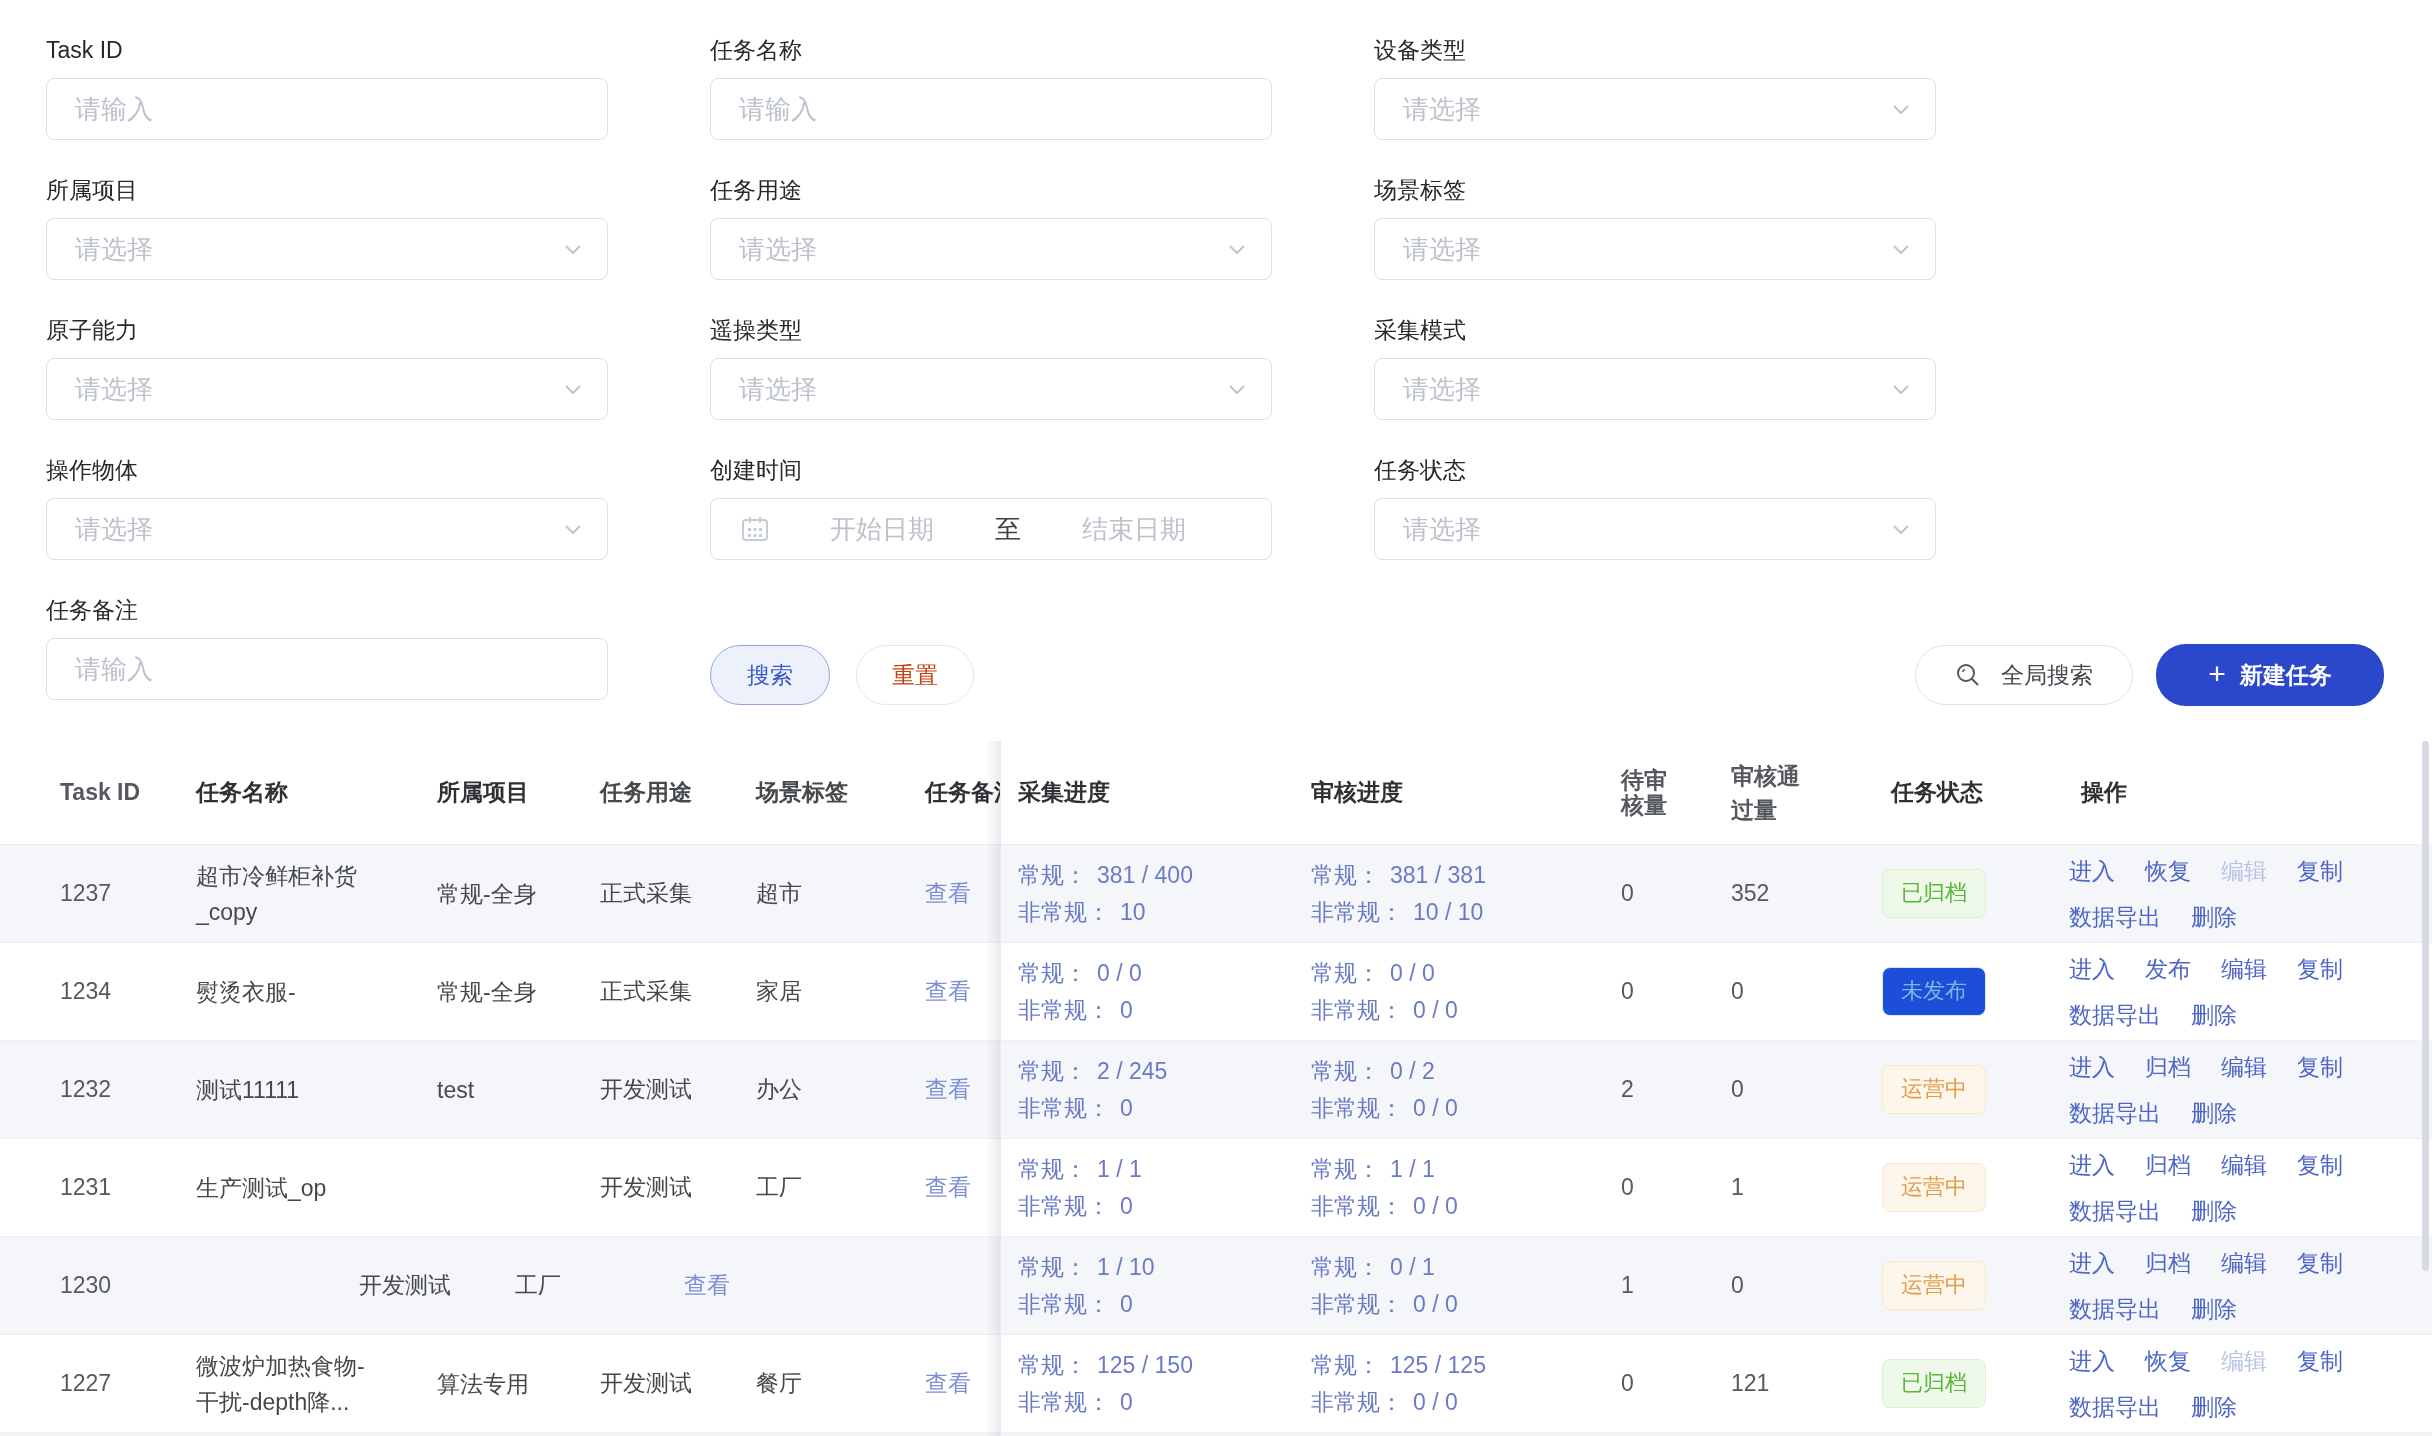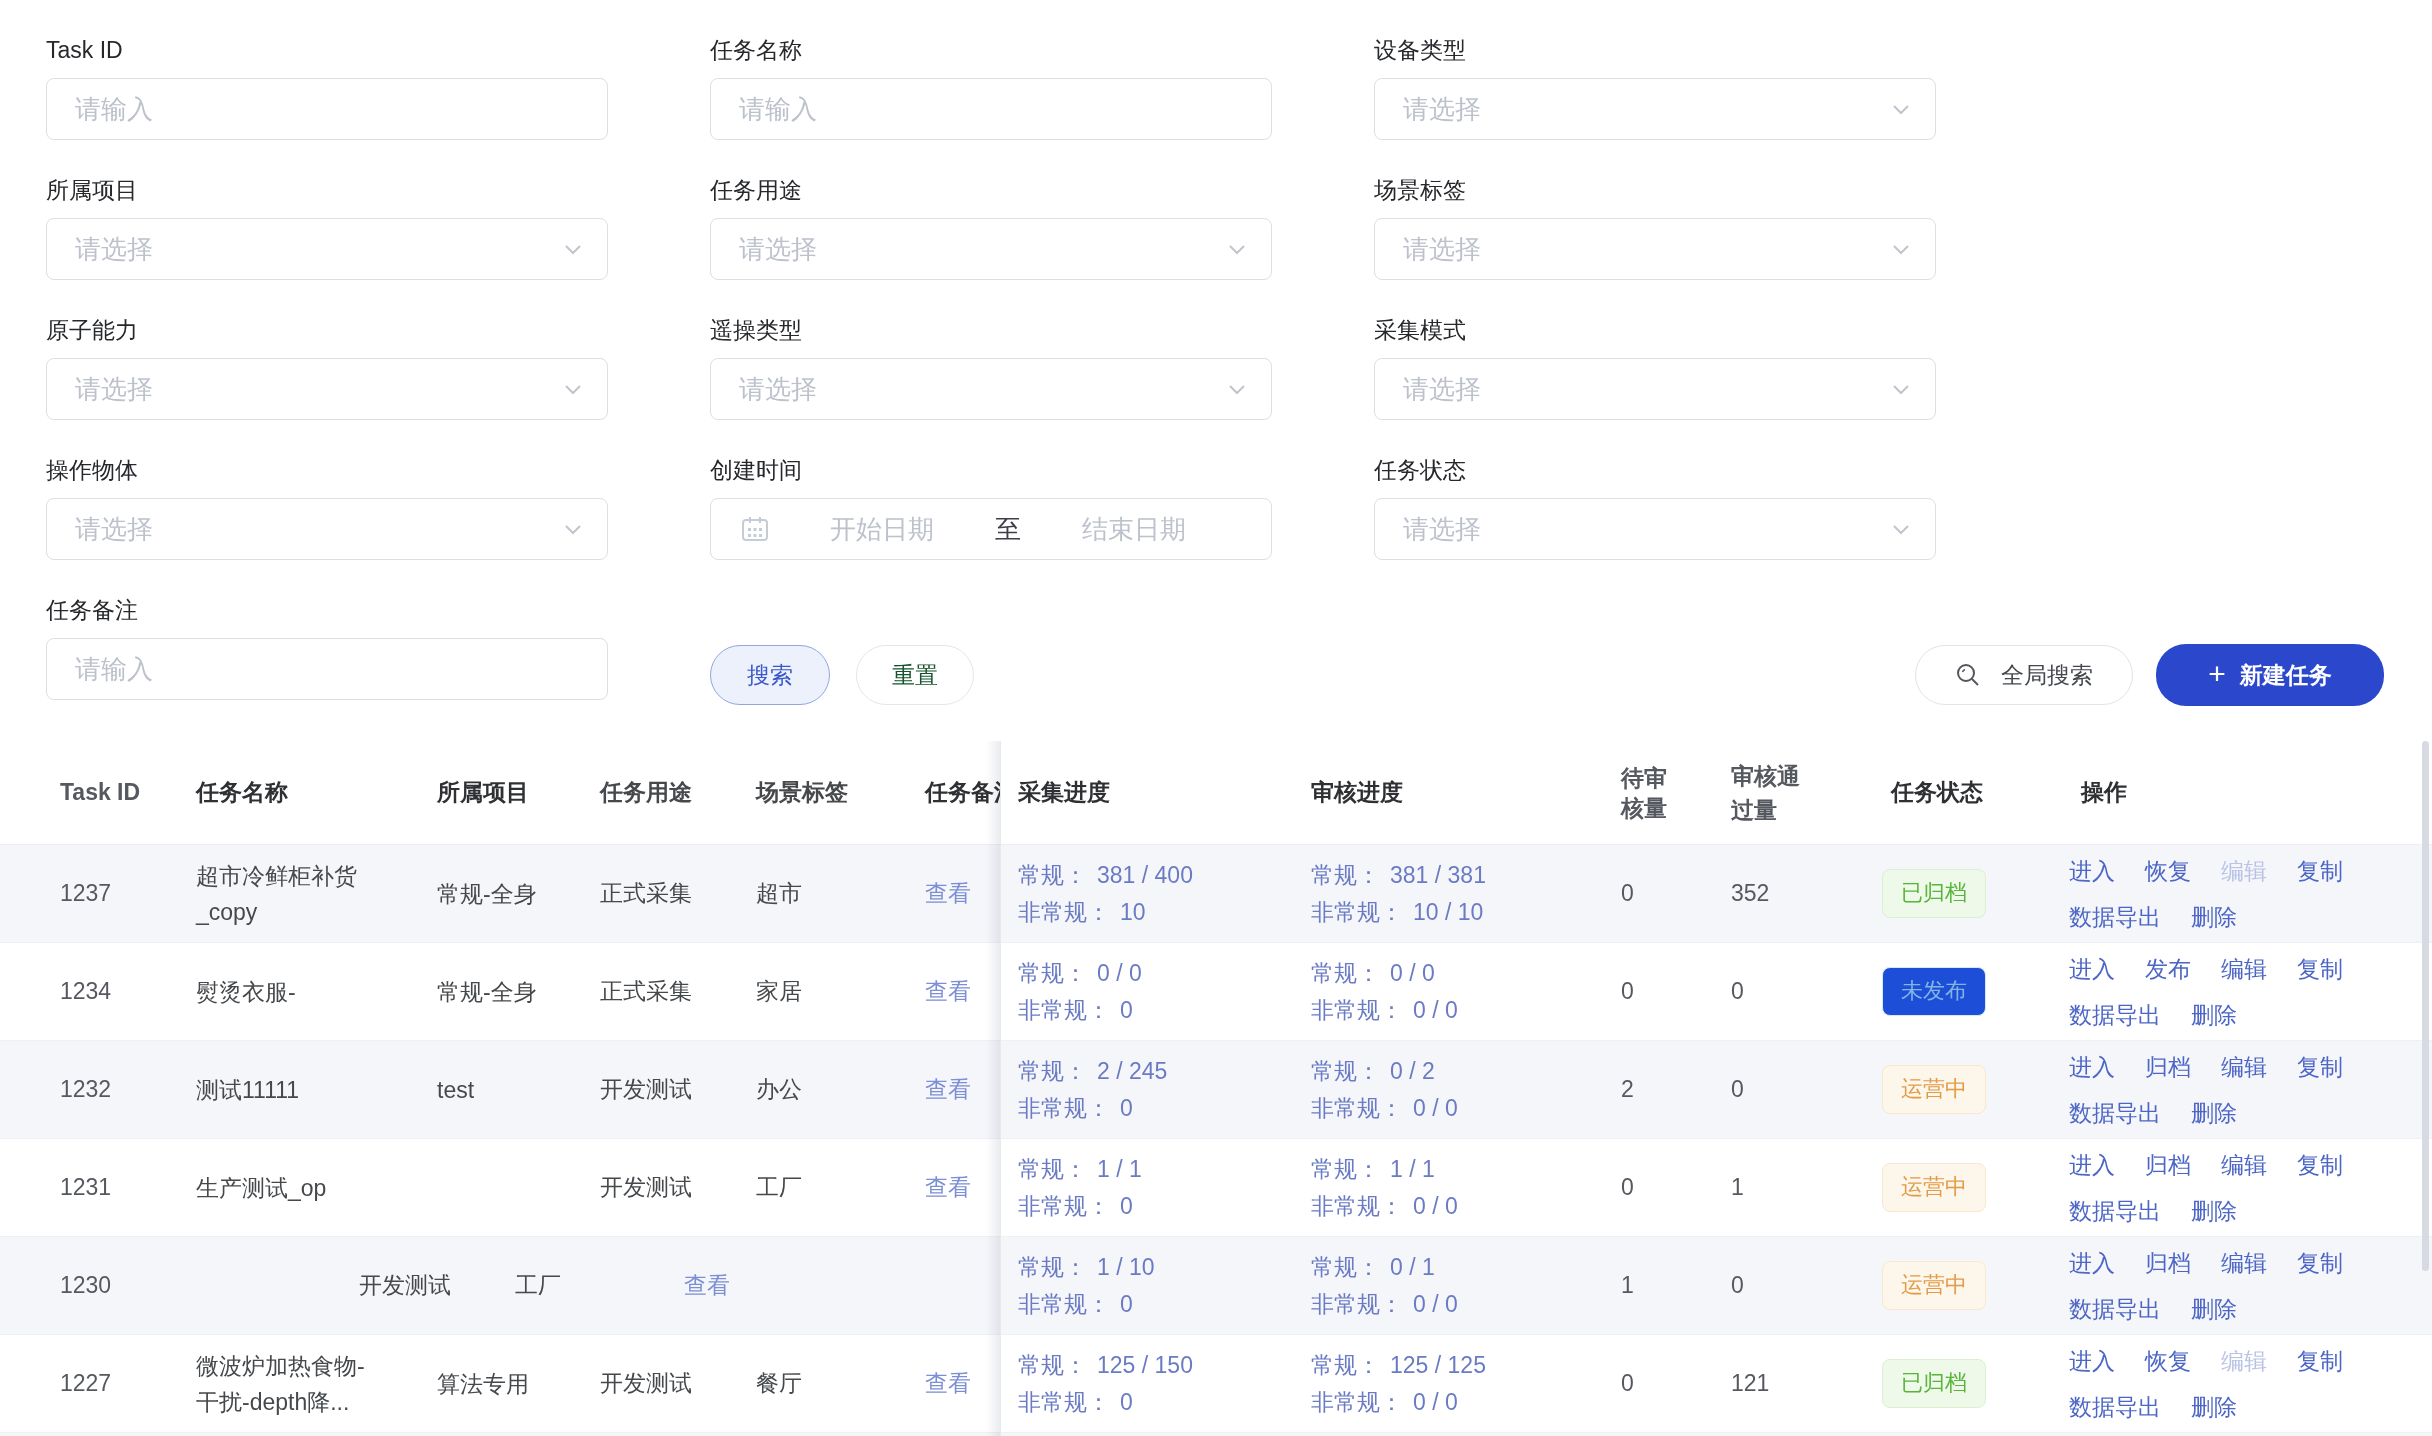--- a/index.html
+++ b/index.html
@@ -41,21 +41,21 @@
   .dr-sep { color: #3c3f45; padding: 0 6px; }
   .cal-icon { margin-right: 6px; display: inline-flex; }
 
   
   .btn { height: 60px; border-radius: 30px; font-size: 23px;
          display: inline-flex; align-items: center; justify-content: center;
          cursor: pointer; border: 1px solid transparent; }
   .btn-search { position:absolute; left:710px; top:645px; width:120px;
                 background:#edf1fb; border-color:#92a5e3; color:#3a58c9; }
   .btn-reset  { position:absolute; left:856px; top:645px; width:118px;
-                background:#fff; border-color:#e3e6ed; color:#14532d; }
+                background:#fff; border-color:#e3e6ed; color:#c2410c; }
   .btn-global { position:absolute; right:299px; top:645px; width:218px;
                 background:#fff; border-color:#e0e3ea; color:#44474e; gap:20px; }
   .btn-create { position:absolute; right:48px; top:644px; width:228px; height:62px;
                 background:#2b48cc; color:#ffffff; font-weight:600; gap:14px; }
   .plus-glyph { font-size:30px; font-weight:400; line-height:1; margin-top:-3px; }
 
   
   .table { position:absolute; left:0; top:741px; width:2432px; }
   .thead, .trow { display:flex; width:2432px; }
   .thead { height:104px; align-items:center; font-weight:700; color:#2e3033;
@@ -78,21 +78,21 @@
   .c-remark  { width:85px; padding-left:10px; overflow:hidden; white-space:nowrap; }
   .view-link { color:#7d8fd4; cursor:pointer; }
 
   .c-collect { width:311px; padding-left:18px; }
   .c-review  { width:310px; }
   .c-pending { width:110px; color:#55585e; }
   .c-passed  { width:160px; color:#55585e; }
   .c-status  { width:178px; margin-left:-9px; }
   .c-actions { width:363px; padding-left:9px; padding-right:42px; }
 
-  .thead .c-pending .hwrap { width:50px; line-height:30px; }
+  .thead .c-pending .hwrap { width:50px; line-height:25px; }
   .thead .c-passed  .hwrap { width:74px; line-height:34px; }
 
   .progress { line-height:37px; color:#6a7bc4; }
   .p-val { margin-left:10px; }
 
   .tag { display:inline-block; padding:9px 18px; border-radius:8px;
          font-size:22px; border:1px solid transparent; line-height:1.3; }
   .tag-archived    { color:#5ab53c; background:#eff9e9; border-color:#dcf0d0; }
   .tag-unpublished { color:#82b5e6; background:#1d4ed8; border-color:#d4e9f9; }
   .tag-operating   { color:#e29b47; background:#fdf6eb; border-color:#f7e8cf; }

